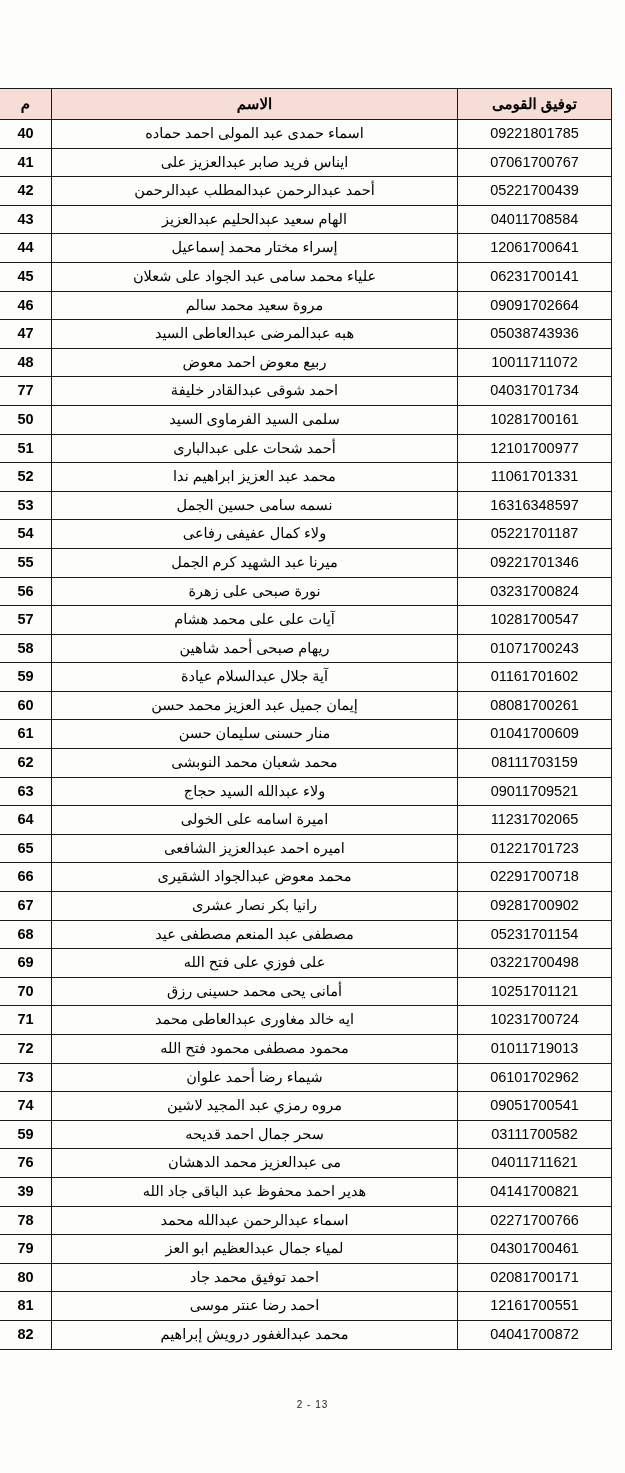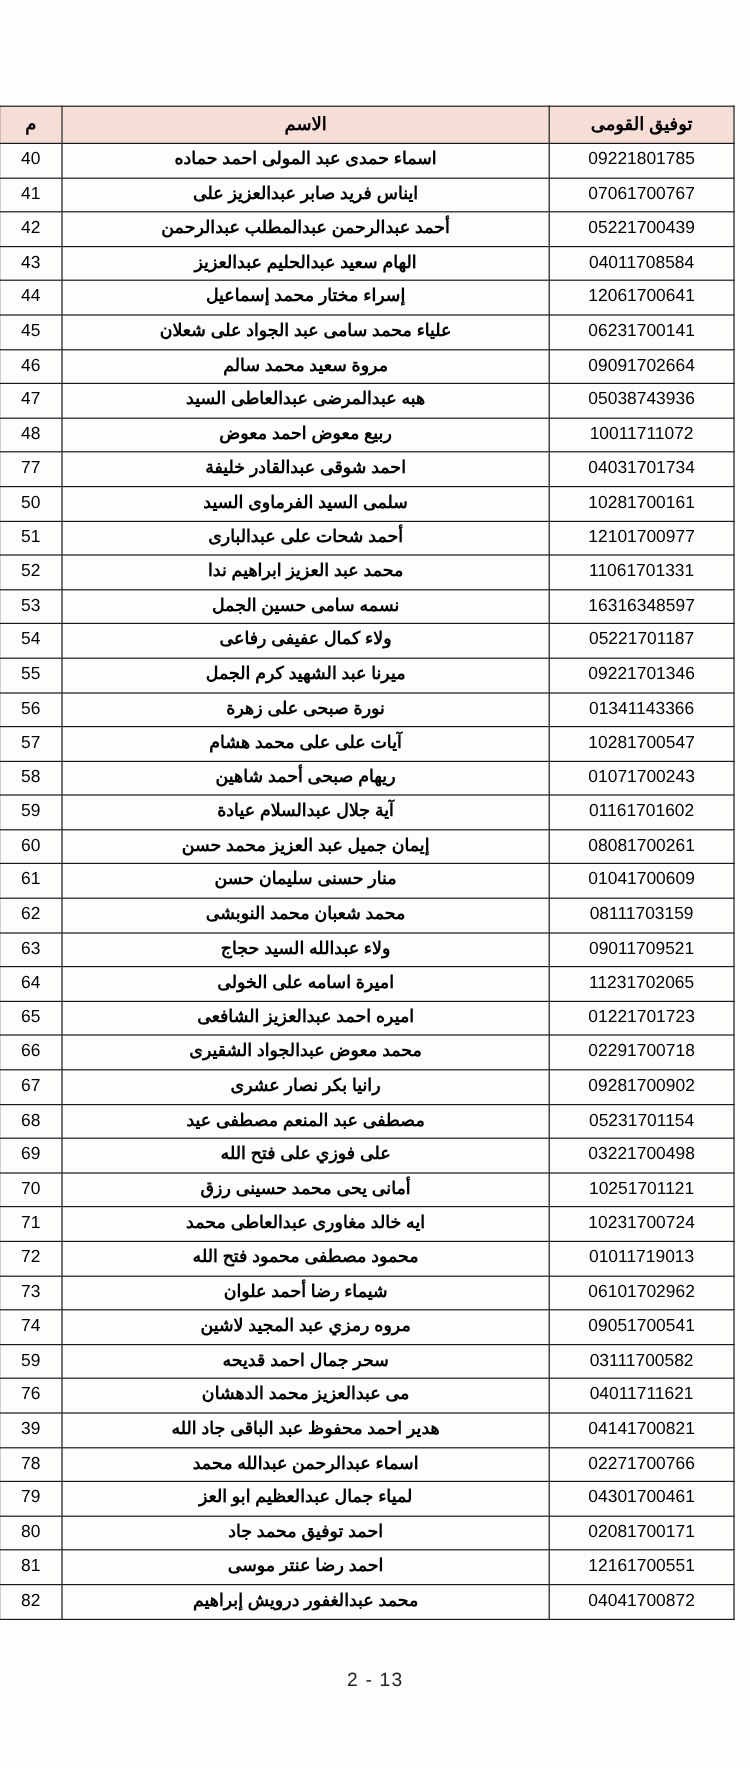--- a/index.html
+++ b/index.html
@@ -65,41 +65,41 @@
     height: 30px;
     line-height: 30px;
   }
   
   col.c-serial { width: 52px; }
   col.c-name   { width: 406px; }
   col.c-nid    { width: 154px; }
 
   td.serial {
     font-size: 15px;
+    font-weight: bold;
+  }
+  td.name {
     font-weight: normal;
-  }
-  td.name {
-    font-weight: bold;
     font-size: 15px;
   }
   td.nid {
     font-weight: normal;
     font-size: 15.5px;
     letter-spacing: 0px;
     direction: ltr;
     text-align: right;
     padding-right: 4px;
   }
   .page-number {
     position: absolute;
     bottom: 63px;
     left: 0;
     width: 625px;
     text-align: center;
-    font-size: 16px;
+    font-size: 10px;
     letter-spacing: 1px;
     color: #222;
     direction: ltr;
   }
 </style>
 </head>
 <body>
 
 <div class="page">
   <div class="watermark"></div>
@@ -193,21 +193,21 @@
             <td class="nid">05221701187</td>
             <td class="name">ولاء كمال عفيفى رفاعى</td>
             <td class="serial">54</td>
           </tr>
           <tr>
             <td class="nid">09221701346</td>
             <td class="name">ميرنا عبد الشهيد كرم الجمل</td>
             <td class="serial">55</td>
           </tr>
           <tr>
-            <td class="nid">01341143366</td>
+            <td class="nid">03231700824</td>
             <td class="name">نورة صبحى على زهرة</td>
             <td class="serial">56</td>
           </tr>
           <tr>
             <td class="nid">10281700547</td>
             <td class="name">آيات على على محمد هشام</td>
             <td class="serial">57</td>
           </tr>
           <tr>
             <td class="nid">01071700243</td>

